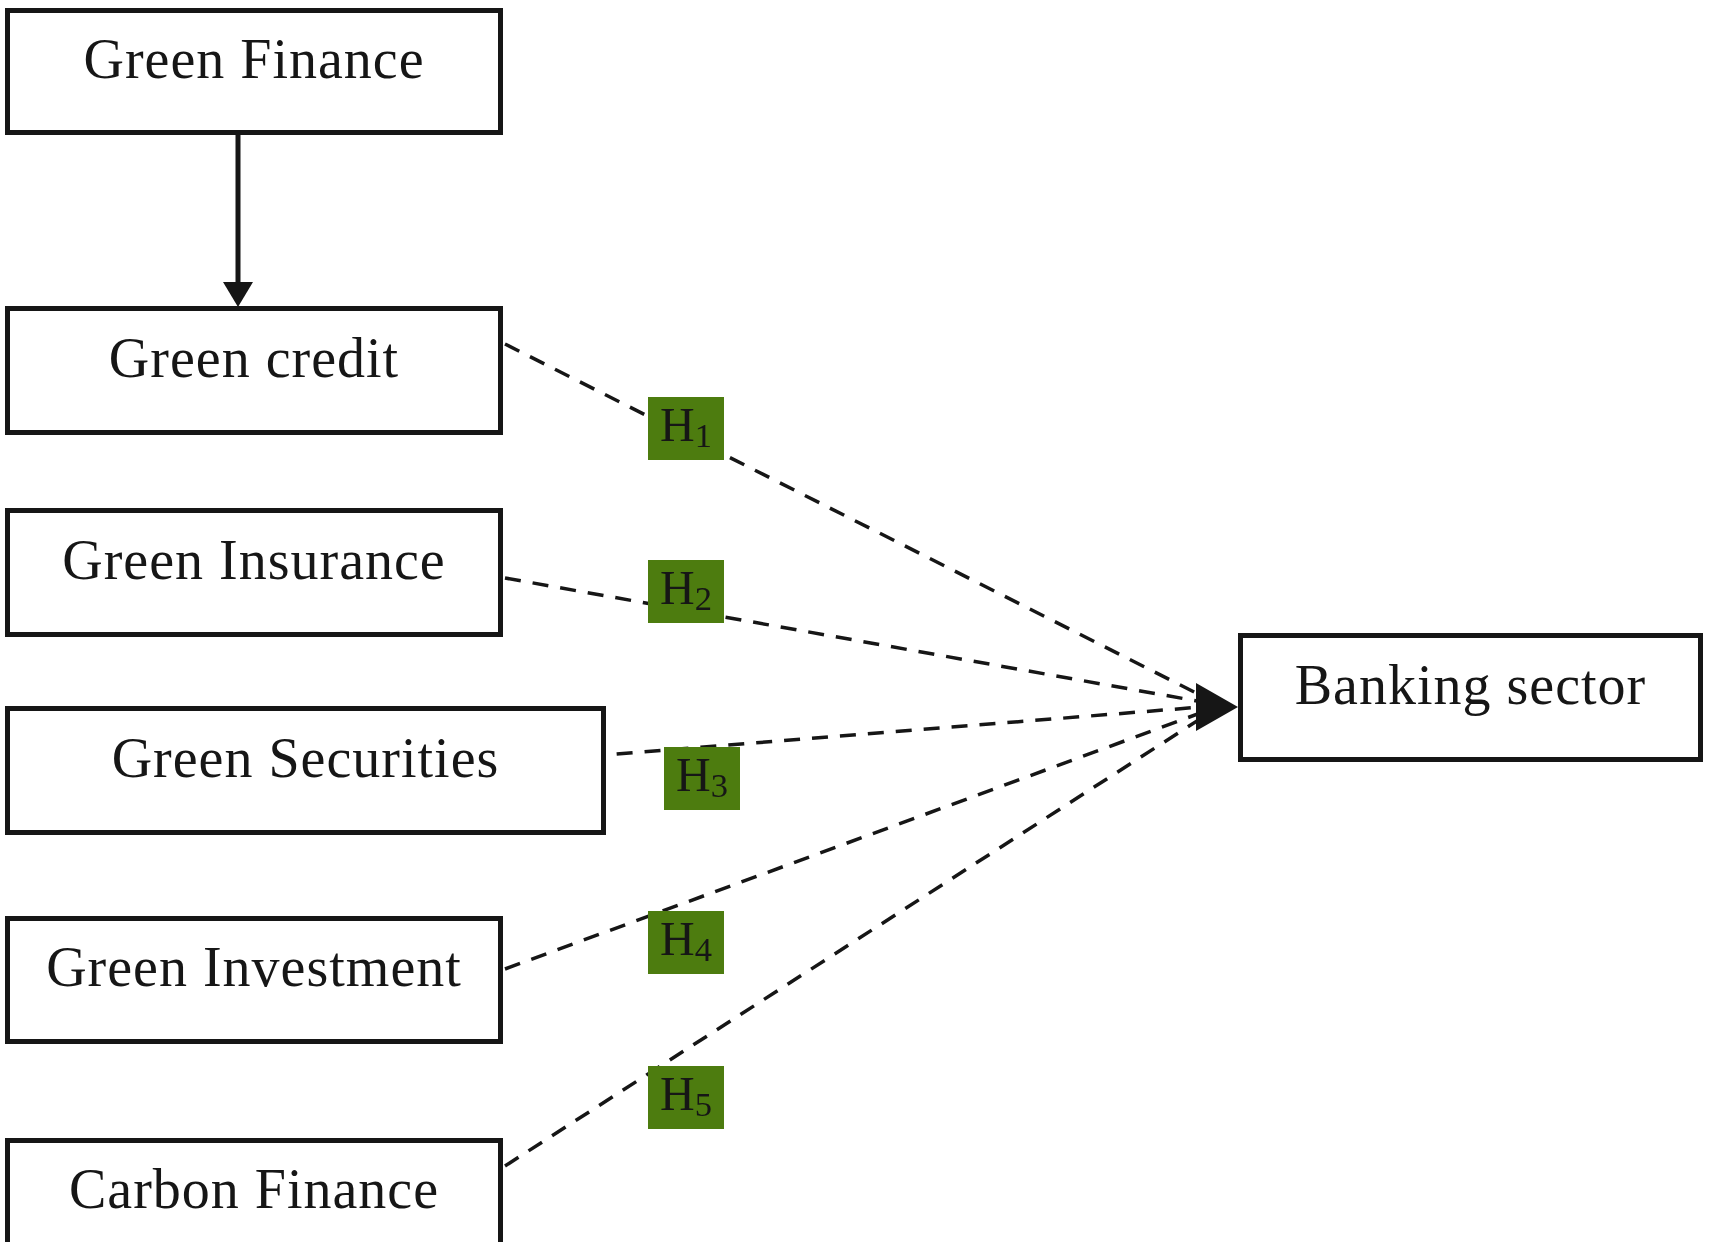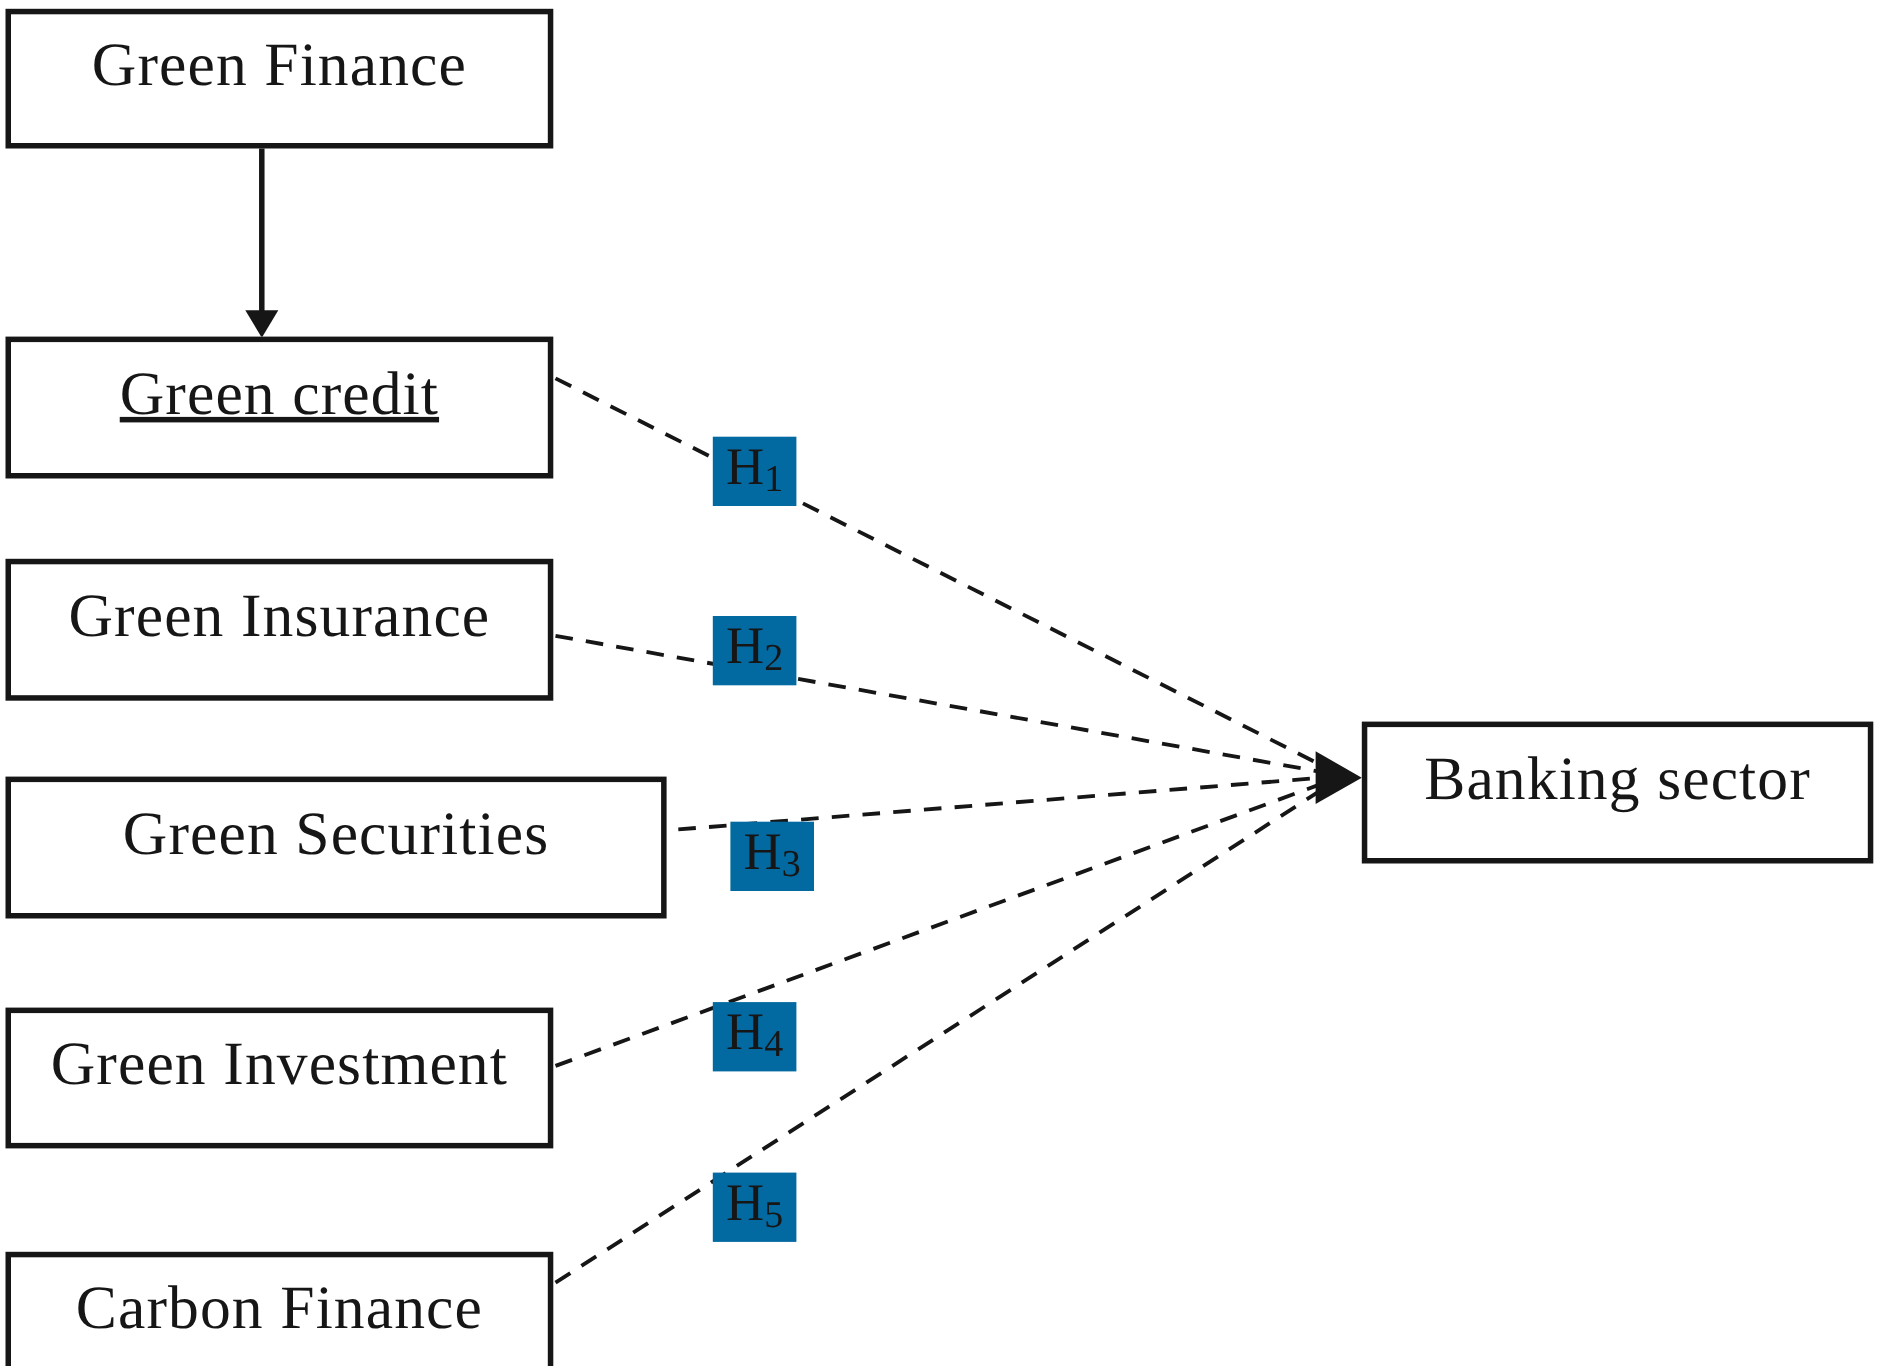--- a/index.html
+++ b/index.html
@@ -33,21 +33,21 @@
     padding-bottom: 26px;
     color: #161616;
     font-size: 56px;
     white-space: nowrap;
   }
   .node .node-label {
     letter-spacing: 1px;
   }
   .hyp {
     position: absolute;
-    background: #0369a1;
+    background: #4d7c0f;
     color: #161616;
     font-size: 48px;
     line-height: 1.1;
     padding: 2px 12px 6px 12px;
     white-space: nowrap;
   }
   .hyp .sub {
     font-size: 0.72em;
     vertical-align: -0.18em;
   }
@@ -82,41 +82,41 @@
     <line class="dashed-edge" x1="505" y1="763" x2="1214" y2="706"></line>
     <line class="dashed-edge" x1="505" y1="969" x2="1214" y2="708"></line>
     <line class="dashed-edge" x1="505" y1="1166" x2="1214" y2="710"></line>
     <polygon class="arrowhead" points="1238,707 1196,683 1196,731"></polygon>
   </svg>
 
   <div class="node" style="left:5px; top:8px; width:498px; height:127px;">
     <span class="node-label">Green Finance</span>
   </div>
 
-  <div class="node" style="left:5px; top:306px; width:498px; height:129px;text-decoration:underline;">
+  <div class="node" style="left:5px; top:306px; width:498px; height:129px;">
     <span class="node-label">Green credit</span>
   </div>
 
   <div class="node" style="left:5px; top:508px; width:498px; height:129px;">
     <span class="node-label">Green Insurance</span>
   </div>
 
   <div class="node" style="left:5px; top:706px; width:601px; height:129px;">
     <span class="node-label">Green Securities</span>
   </div>
 
   <div class="node" style="left:5px; top:916px; width:498px; height:128px;">
     <span class="node-label">Green Investment</span>
   </div>
 
   <div class="node" style="left:5px; top:1106px; width:498px; height:128px;margin-top:32px;">
     <span class="node-label">Carbon Finance</span>
   </div>
 
-  <div class="node" style="left:1238px; top:656px; width:465px; height:129px;">
+  <div class="node" style="left:1238px; top:633px; width:465px; height:129px;">
     <span class="node-label">Banking sector</span>
   </div>
 
   <div class="hyp" style="left:648px; top:397px;">
     <span>H</span><span class="sub">1</span>
   </div>
   <div class="hyp" style="left:648px; top:560px;">
     <span>H</span><span class="sub">2</span>
   </div>
   <div class="hyp" style="left:664px; top:735px;margin-top:12px;">

